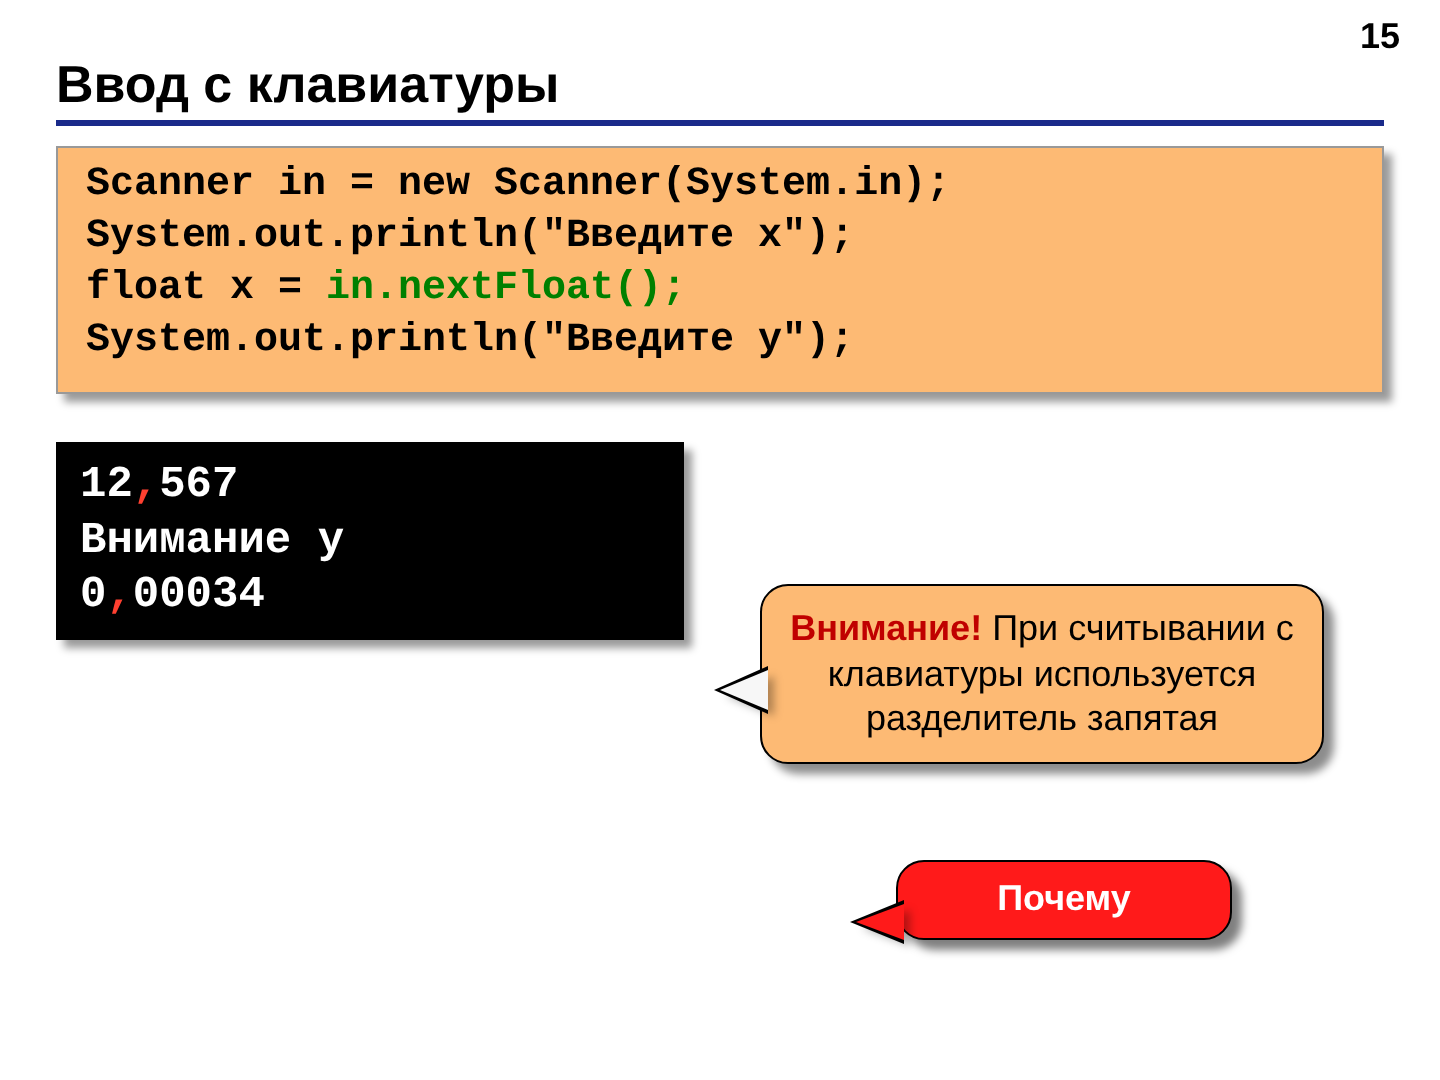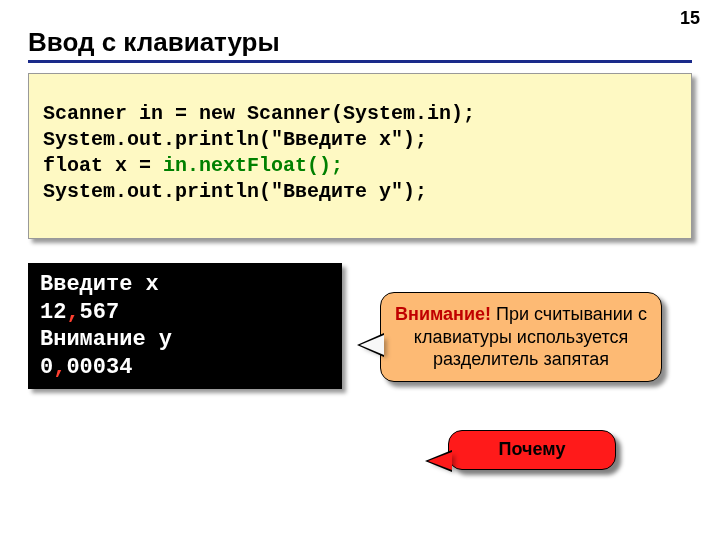--- a/index.html
+++ b/index.html
@@ -30,23 +30,23 @@
   }
   .title-underline {
     border-bottom: 3px solid #1a2a8a;
     margin-bottom: 10px;
   }
   .subtitle {
     font-size: 22px;
     margin: 8px 0 12px 18px;
   }
   .code-box {
-    background: #fef9c3;
+    background: #fdba74;
     border: 1px solid #999;
-    padding: 27px 14px;
+    padding: 6px 14px;
     font-family: "Courier New", monospace;
     font-size: 20px;
     font-weight: bold;
     line-height: 1.3;
     position: relative;
     z-index: 1;
     box-shadow: 4px 4px 4px rgba(0,0,0,0.4);
   }
   .code-box .green { color: #008000; }
   .code-box .gap { display: block; height: 6px; }
@@ -79,21 +79,21 @@
     left: 380px;
     width: 252px;
   }
   .callout-white .red-bold { color: #c00000; font-weight: bold; }
   .callout-red {
     position: absolute;
     top: 430px;
     left: 448px;
     width: 142px;
     background: #ff1a1a;
-    color: #000000;
+    color: #ffffff;
     font-weight: bold;
     border: 1.5px solid #000;
     border-radius: 14px;
     padding: 8px 12px;
     font-size: 18px;
     text-align: center;
     line-height: 1.2;
     box-shadow: 5px 5px 4px rgba(0,0,0,0.5);
   }
   .tail-white {
@@ -149,21 +149,20 @@
 
   <div class="code-box">
     <div>Scanner in = new Scanner(System.in);</div>
     <div>System.out.println("Введите x");</div>
     <div><span>float x = </span><span class="green">in.nextFloat();</span></div>
     <div>System.out.println("Введите y");</div>
     <span class="gap"></span>
   </div>
 
   <div class="console-box">
-    <div>Введите x</div>
     <div><span>12</span><span class="comma">,</span><span>567</span></div>
     <div>Внимание y</div>
     <div><span>0</span><span class="comma">,</span><span>00034</span></div>
   </div>
 </div>
 
 <div class="tail-white-border"></div>
 <div class="tail-white"></div>
 <div class="callout callout-white">
   <span class="red-bold">Внимание!</span><span> При считывании с клавиатуры используется разделитель запятая</span>

